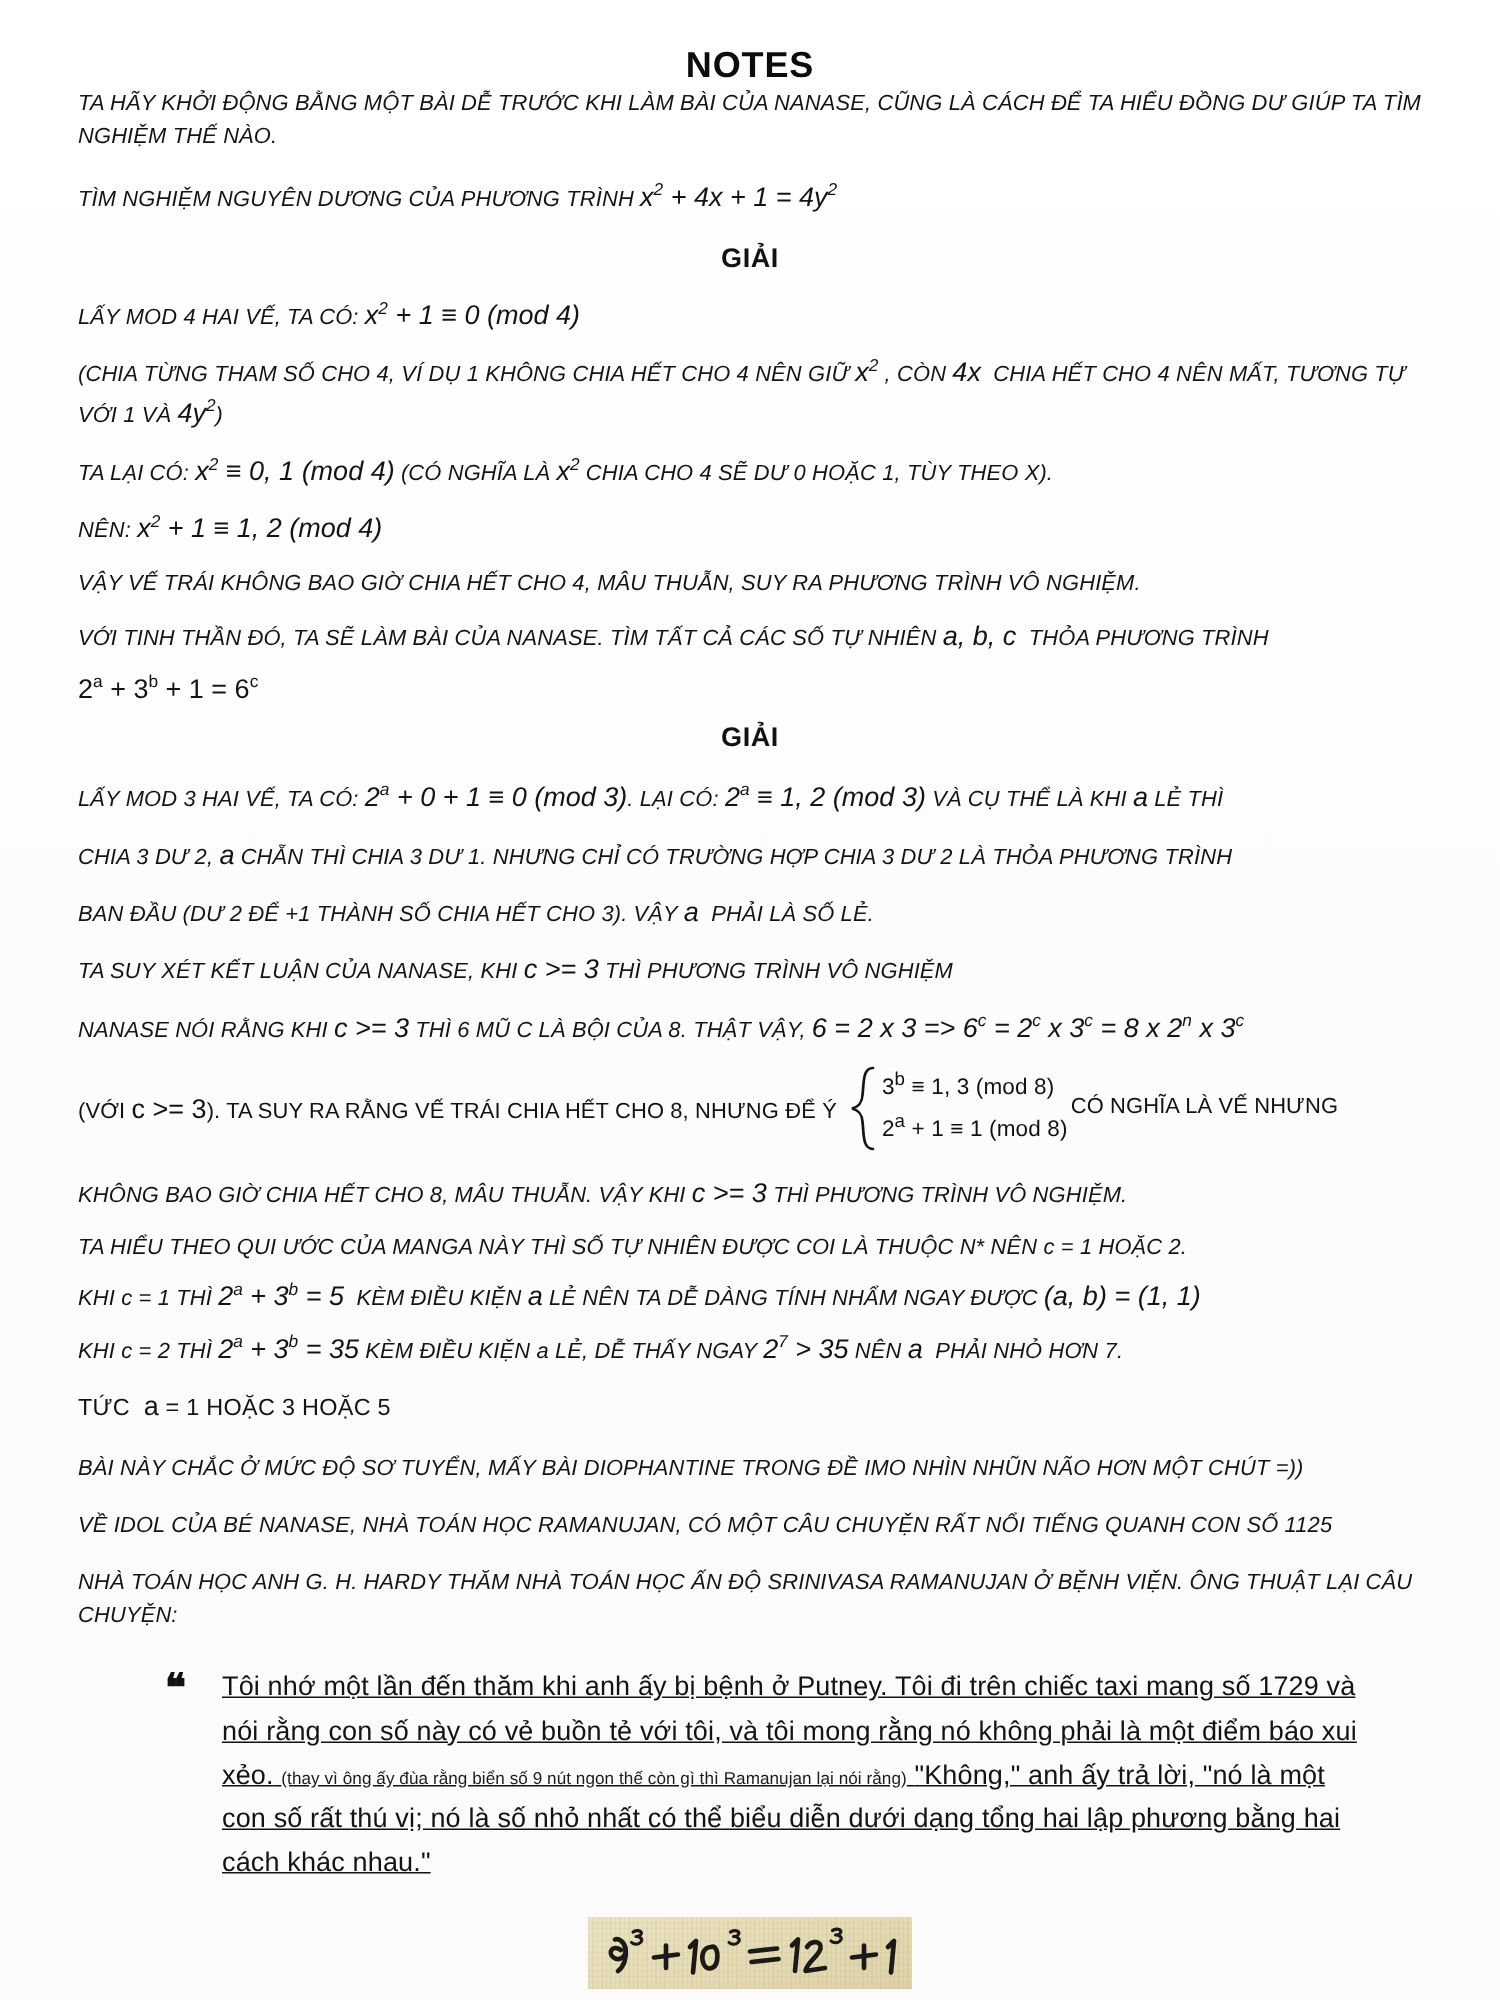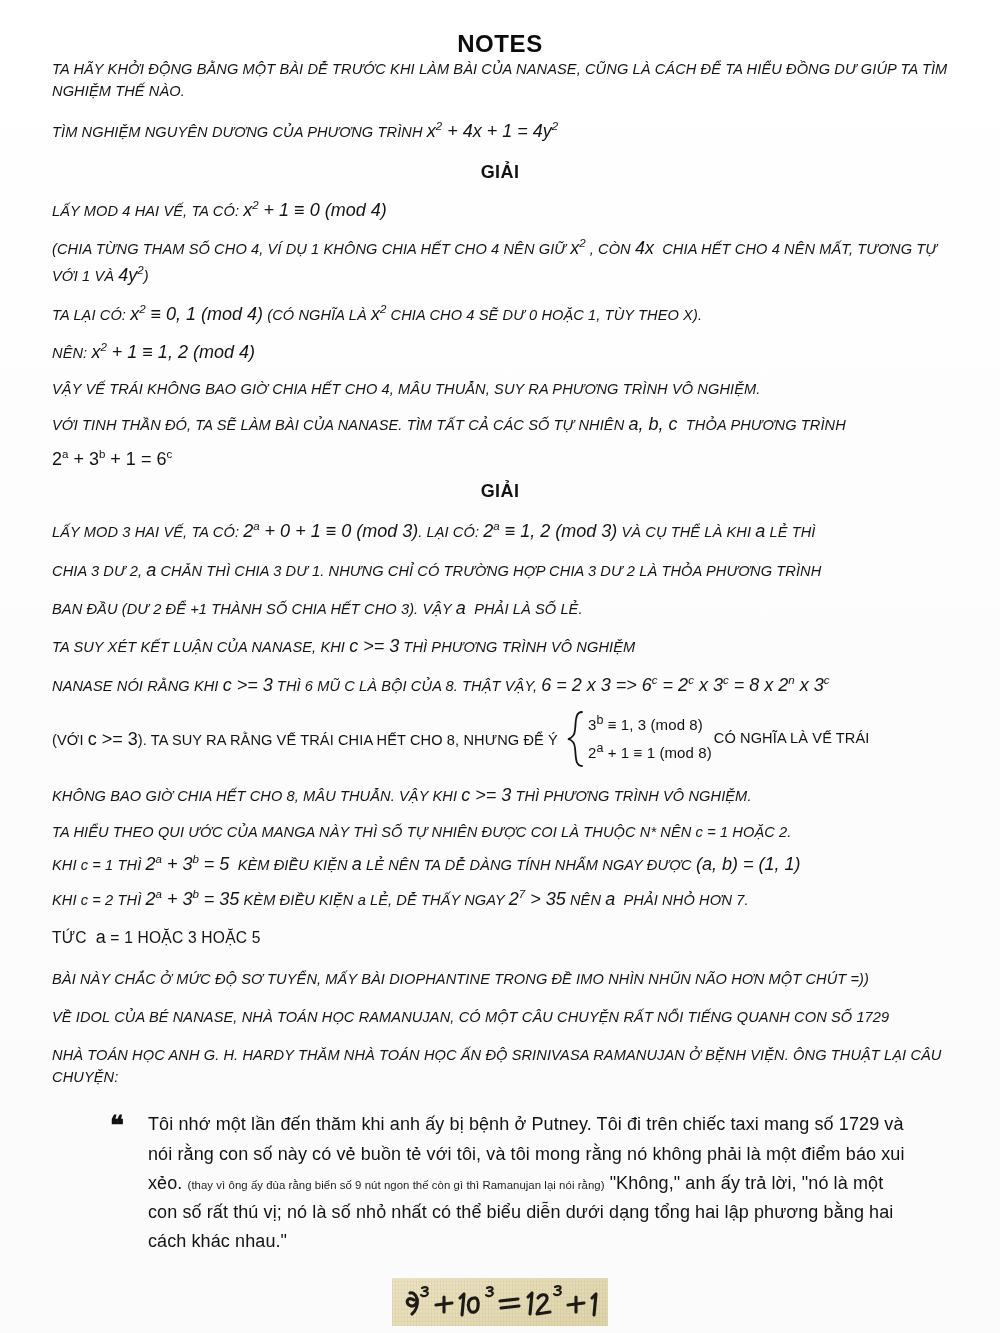--- a/index.html
+++ b/index.html
@@ -120,20 +120,21 @@
     font-weight: bold;
     line-height: 1;
     color: #111;
   }
   .quote-text {
     font-size: 18px;
     line-height: 1.62;
     letter-spacing: 0.1px;
     color: #131313;
     margin: 0;
+    text-decoration: underline;
   }
   .quote-aside {
     font-size: 11.4px;
     letter-spacing: 0.05px;
     color: #1b1b1b;
   }
 
   
   .handwriting-wrap {
     display: flex;
@@ -234,21 +235,21 @@
       </span>
       <span class="sys-brace">
         <svg width="18" height="58" viewBox="0 0 18 58" aria-hidden="true">
           <path d="M16 2 C9 2 10 12 9 20 C8.6 26 6 28 2 29 C6 30 8.6 32 9 38 C10 46 9 56 16 56" fill="none" stroke="#141414" stroke-width="1.8" stroke-linecap="round"></path>
         </svg>
       </span>
       <span class="sys-rows">
         <span class="r">3<sup>b</sup> ≡ 1, 3 (mod 8)</span>
         <span class="r">2<sup>a</sup> + 1 ≡ 1 (mod 8)</span>
       </span>
-      <span>CÓ NGHĨA LÀ VẾ TRÁI</span>
+      <span>CÓ NGHĨA LÀ VẾ NHƯNG</span>
     </div>
 
     <p class="para caps">
       KHÔNG BAO GIỜ CHIA HẾT CHO 8, MÂU THUẪN. VẬY KHI <span class="m">c &gt;= 3</span> THÌ PHƯƠNG TRÌNH VÔ NGHIỆM.
     </p>
 
     <p class="para caps tight">TA HIỂU THEO QUI ƯỚC CỦA MANGA NÀY THÌ SỐ TỰ NHIÊN ĐƯỢC COI LÀ THUỘC N* NÊN c = 1 HOẶC 2.</p>
 
     <p class="para caps tight">
       KHI c = 1 THÌ <span class="m">2<sup>a</sup> + 3<sup>b</sup> = 5</span>&nbsp; KÈM ĐIỀU KIỆN
@@ -260,21 +261,21 @@
       <span class="m">2<sup>7</sup> &gt; 35</span> NÊN <span class="m">a</span>&nbsp; PHẢI NHỎ HƠN 7.
     </p>
 
     <p class="para loose">
       <span style="font-size:15.6px;letter-spacing:0.2px;">TỨC&nbsp; <span class="m">a</span> = 1 HOẶC 3 HOẶC 5</span>
     </p>
 
 
     <p class="para caps loose">BÀI NÀY CHẮC Ở MỨC ĐỘ SƠ TUYỂN, MẤY BÀI DIOPHANTINE TRONG ĐỀ IMO NHÌN NHŨN NÃO HƠN MỘT CHÚT =))</p>
 
-    <p class="para caps loose">VỀ IDOL CỦA BÉ NANASE, NHÀ TOÁN HỌC RAMANUJAN, CÓ MỘT CÂU CHUYỆN RẤT NỔI TIẾNG QUANH CON SỐ 1729</p>
+    <p class="para caps loose">VỀ IDOL CỦA BÉ NANASE, NHÀ TOÁN HỌC RAMANUJAN, CÓ MỘT CÂU CHUYỆN RẤT NỔI TIẾNG QUANH CON SỐ 1125</p>
 
     <p class="para caps">NHÀ TOÁN HỌC ANH G. H. HARDY THĂM NHÀ TOÁN HỌC ẤN ĐỘ SRINIVASA RAMANUJAN Ở BỆNH VIỆN. ÔNG THUẬT LẠI CÂU CHUYỆN:</p>
 
   </div>
 
   <div class="quote-wrap">
     <span class="quote-mark">❝</span>
     <p class="quote-text">
       <span>Tôi nhớ một lần đến thăm khi anh ấy bị bệnh ở Putney. Tôi đi trên chiếc taxi mang số 1729 và nói rằng con số này có vẻ buồn tẻ với tôi, và tôi mong rằng nó không phải là một điểm báo xui xẻo.</span>
       <span class="quote-aside">(thay vì ông ấy đùa rằng biển số 9 nút ngon thế còn gì thì Ramanujan lại nói rằng)</span>

